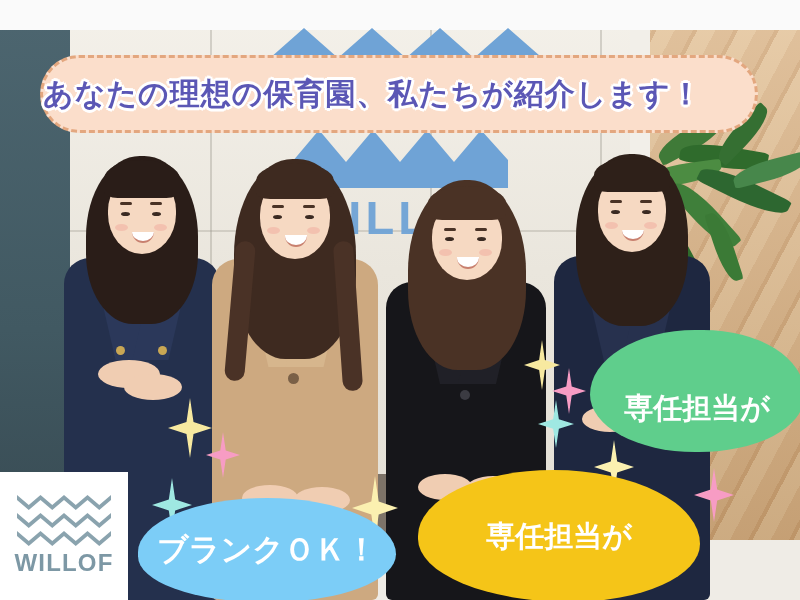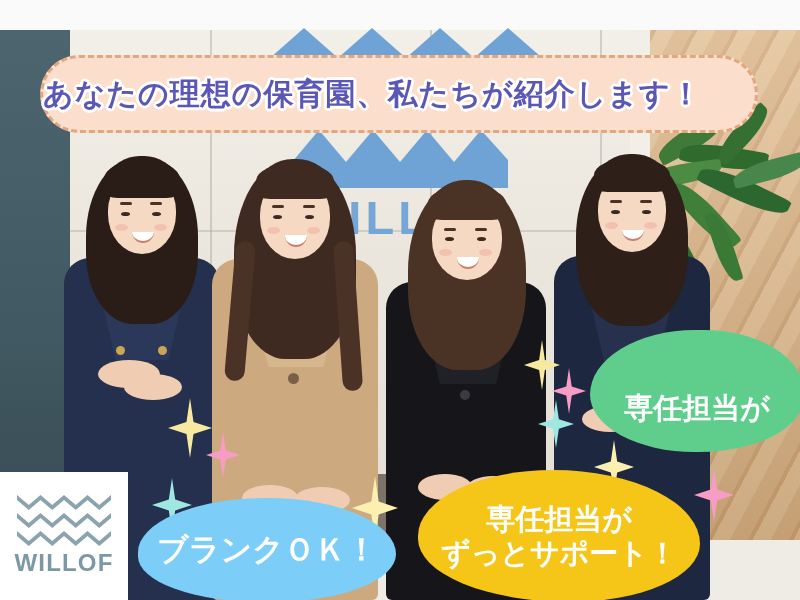--- a/index.html
+++ b/index.html
@@ -253,21 +253,20 @@
     <span>
       <br>
       <span>専任担当が</span>
     </span>
   </div>
 
 
   <div class="bubble b-yellow">
     <span>
       <span>専任担当が</span><br>
-      <span>ずっとサポート！</span>
     </span>
   </div>
 
   <div class="bubble b-blue">
     <span>ブランクＯＫ！</span>
   </div>
 
   <div class="banner">
     <span class="banner-text">あなたの理想の保育園、私たちが紹介します！</span>
   </div>

